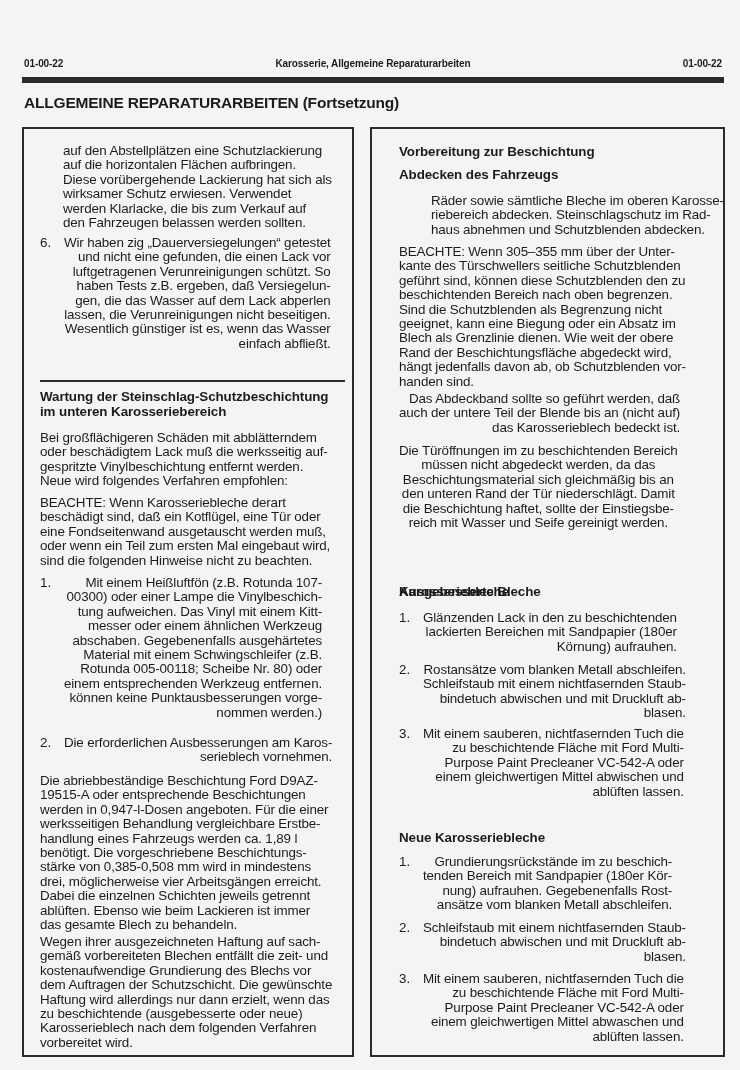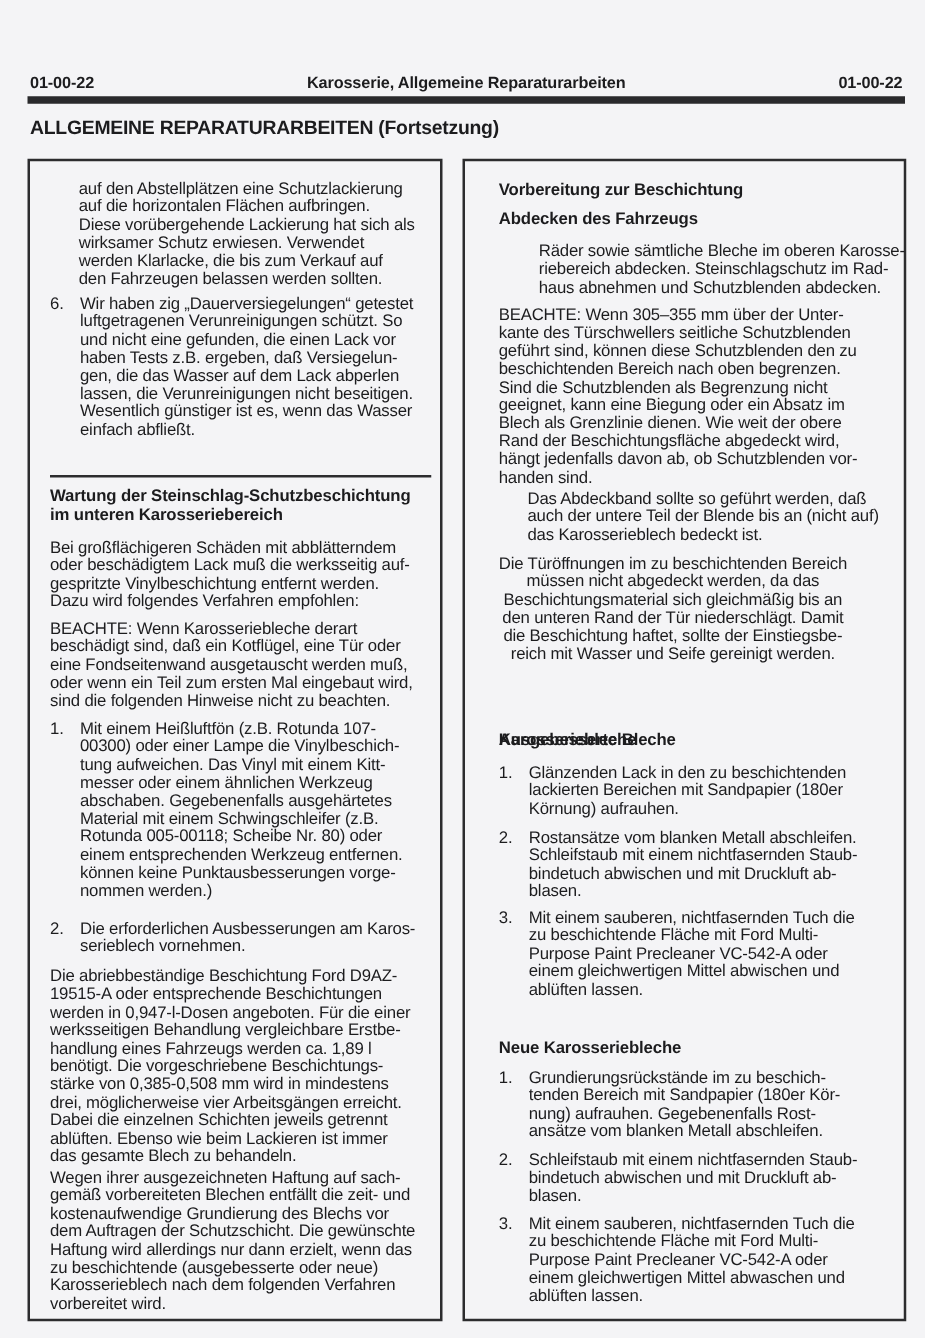--- a/index.html
+++ b/index.html
@@ -14,21 +14,21 @@
       overflow: hidden;
       font-family: "Liberation Sans", "DejaVu Sans", sans-serif;
       color: #1c1c1e;
     }
     .running-header {
       position: absolute;
       left: 24px;
       right: 18px;
       top: 58px;
       height: 16px;
-      font-size: 13px;
+      font-size: 10px;
       font-weight: bold;
       letter-spacing: -0.1px;
     }
     .running-header .left { position: absolute; left: 0; top: 0; }
     .running-header .center { position: absolute; left: 0; right: 0; text-align: center; top: 0; }
     .running-header .right { position: absolute; right: 0; top: 0; }
     .header-rule {
       position: absolute;
       left: 22px;
       right: 16px;
@@ -75,20 +75,21 @@
       font-size: 13.4px;
       line-height: 14.4px;
     }
     .num-item .body {
       position: absolute;
       left: 24px;
       top: 0;
       font-size: 13.4px;
       line-height: 14.4px;
       letter-spacing: -0.15px;
+      text-align: right;
     }
     .divider {
       position: absolute;
       left: 40px;
       width: 305px;
       top: 380px;
       height: 2px;
       background: #2c2c2e;
     }
     .ln { display: block; white-space: nowrap; }
@@ -113,42 +114,42 @@
   <span class="ln">Diese vorübergehende Lackierung hat sich als</span>
   <span class="ln">wirksamer Schutz erwiesen. Verwendet</span>
   <span class="ln">werden Klarlacke, die bis zum Verkauf auf</span>
   <span class="ln">den Fahrzeugen belassen werden sollten.</span>
 </div>
 
 <div class="num-item" style="left:40px; top:236px;">
   <span class="num">6.</span>
   <div class="body">
     <span class="ln">Wir haben zig „Dauerversiegelungen“ getestet</span>
+    <span class="ln">und nicht eine gefunden, die einen Lack vor</span>
     <span class="ln">luftgetragenen Verunreinigungen schützt. So</span>
-    <span class="ln">und nicht eine gefunden, die einen Lack vor</span>
     <span class="ln">haben Tests z.B. ergeben, daß Versiegelun-</span>
     <span class="ln">gen, die das Wasser auf dem Lack abperlen</span>
     <span class="ln">lassen, die Verunreinigungen nicht beseitigen.</span>
     <span class="ln">Wesentlich günstiger ist es, wenn das Wasser</span>
     <span class="ln">einfach abfließt.</span>
   </div>
 </div>
 
 <div class="divider"></div>
 
 <div class="heading" style="left:40px; top:390px;">
   <span class="ln">Wartung der Steinschlag-Schutzbeschichtung</span>
   <span class="ln">im unteren Karosseriebereich</span>
 </div>
 
 <div class="text" style="left:40px; top:431px;">
   <span class="ln">Bei großflächigeren Schäden mit abblätterndem</span>
   <span class="ln">oder beschädigtem Lack muß die werksseitig auf-</span>
   <span class="ln">gespritzte Vinylbeschichtung entfernt werden.</span>
-  <span class="ln">Dazu wird folgendes Verfahren empfohlen:</span>
+  <span class="ln">Neue wird folgendes Verfahren empfohlen:</span>
 </div>
 
 <div class="text" style="left:40px; top:496px;">
   <span class="ln">BEACHTE: Wenn Karosseriebleche derart</span>
   <span class="ln">beschädigt sind, daß ein Kotflügel, eine Tür oder</span>
   <span class="ln">eine Fondseitenwand ausgetauscht werden muß,</span>
   <span class="ln">oder wenn ein Teil zum ersten Mal eingebaut wird,</span>
   <span class="ln">sind die folgenden Hinweise nicht zu beachten.</span>
 </div>
 
@@ -218,21 +219,21 @@
   <span class="ln">geführt sind, können diese Schutzblenden den zu</span>
   <span class="ln">beschichtenden Bereich nach oben begrenzen.</span>
   <span class="ln">Sind die Schutzblenden als Begrenzung nicht</span>
   <span class="ln">geeignet, kann eine Biegung oder ein Absatz im</span>
   <span class="ln">Blech als Grenzlinie dienen. Wie weit der obere</span>
   <span class="ln">Rand der Beschichtungsfläche abgedeckt wird,</span>
   <span class="ln">hängt jedenfalls davon ab, ob Schutzblenden vor-</span>
   <span class="ln">handen sind.</span>
 </div>
 
-<div class="text" style="left:422px; top:392px;">
+<div class="text" style="left:399px; top:392px;text-align:right;">
   <span class="ln">Das Abdeckband sollte so geführt werden, daß</span>
   <span class="ln">auch der untere Teil der Blende bis an (nicht auf)</span>
   <span class="ln">das Karosserieblech bedeckt ist.</span>
 </div>
 
 <div class="text" style="left:399px; top:444px;text-align:center;">
   <span class="ln">Die Türöffnungen im zu beschichtenden Bereich</span>
   <span class="ln">müssen nicht abgedeckt werden, da das</span>
   <span class="ln">Beschichtungsmaterial sich gleichmäßig bis an</span>
   <span class="ln">den unteren Rand der Tür niederschlägt. Damit</span>

